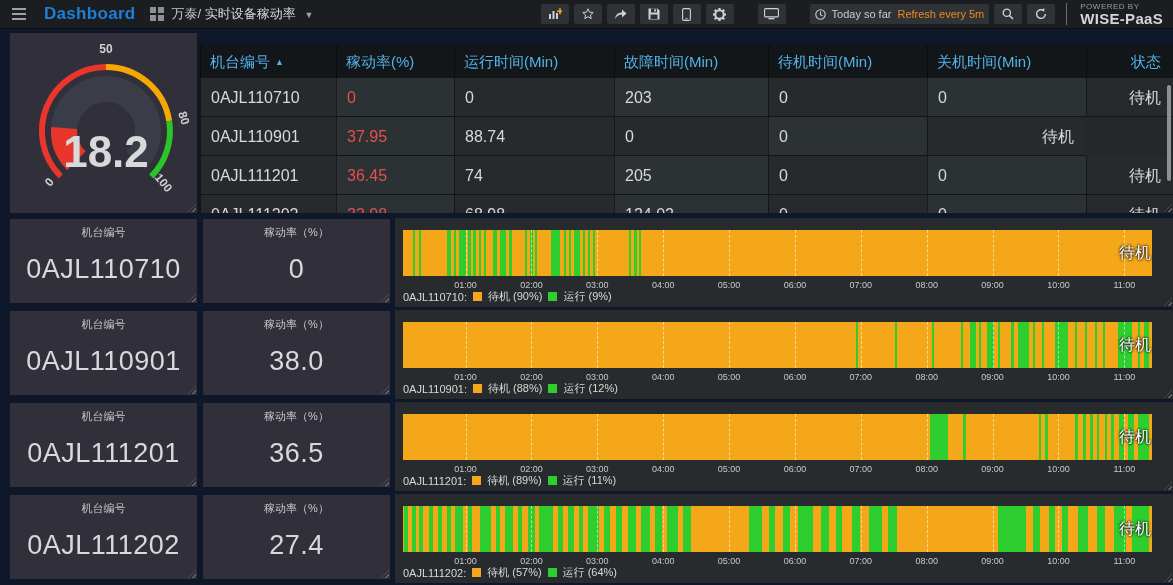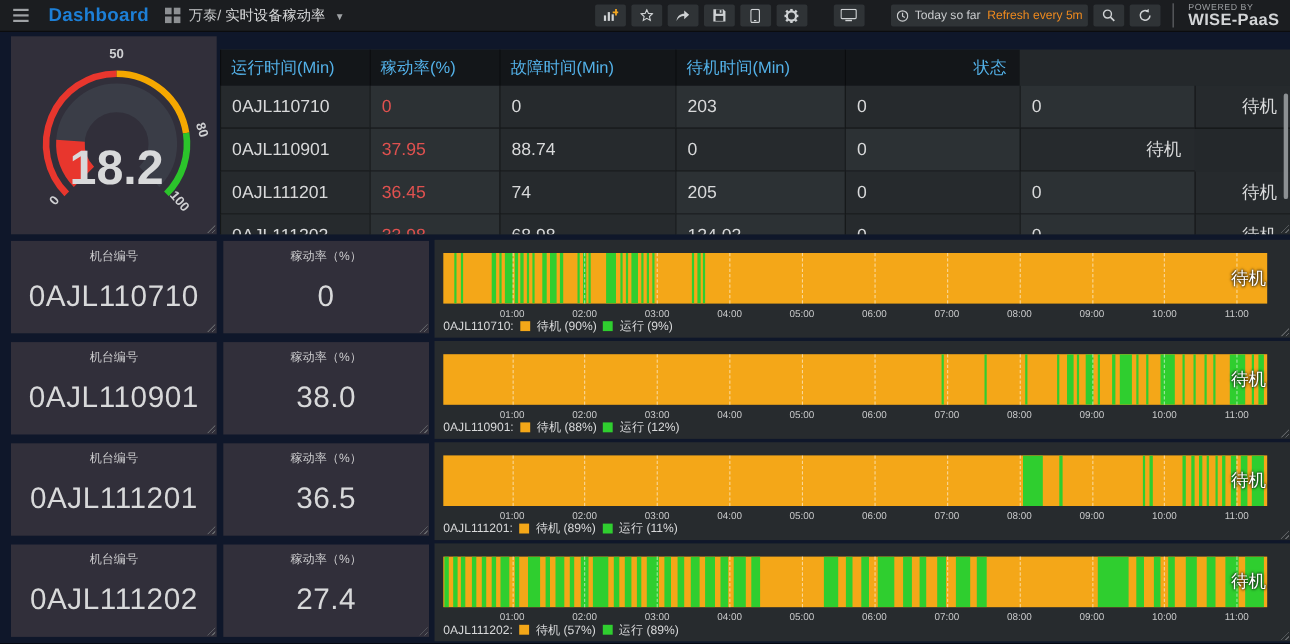--- a/index.html
+++ b/index.html
@@ -193,24 +193,26 @@
           <text x="0" y="0" text-anchor="middle" class="gauge-tick" transform="translate(42.3 151.7) rotate(-50)">0</text>
           <text x="0" y="0" text-anchor="middle" class="gauge-tick" transform="translate(96.0 20.0) rotate(0)">50</text>
           <text x="0" y="0" text-anchor="middle" class="gauge-tick" transform="translate(170.1 86.3) rotate(72)">80</text>
           <text x="0" y="0" text-anchor="middle" class="gauge-tick" transform="translate(150.4 152.4) rotate(50)">100</text>
         </g>
     </svg>
   </section>
 
   <section class="panel table-panel">
     <div class="trow" id="thead">
+        <div class="th">机台编号<span class="sort">▲</span></div>
+        <div class="th">稼动率(%)</div>
         <div class="th">运行时间(Min)</div>
-        <div class="th">稼动率(%)</div>
         <div class="th">故障时间(Min)</div>
         <div class="th">待机时间(Min)</div>
+        <div class="th">关机时间(Min)</div>
         <div class="th right">状态</div>
       </div>
     <div id="tbody">
         <div class="trow">
           <div class="td codd">0AJL110710</div>
           <div class="td ceven red">0</div>
           <div class="td codd">0</div>
           <div class="td ceven">203</div>
           <div class="td codd">0</div>
           <div class="td ceven">0</div>
@@ -531,19 +533,19 @@
             <div class="tick" style="left: 597.582px;">09:00</div>
             <div class="tick" style="left: 663.457px;">10:00</div>
             <div class="tick" style="left: 729.332px;">11:00</div>
           </div>
         <div class="tl-status">待机</div>
         <div class="legend">
           <span>0AJL111202:</span>
           <span class="sw" style="background: rgb(244, 167, 24);"></span>
           <span>待机 (57%)</span>
           <span class="sw" style="background: rgb(47, 206, 47);"></span>
-          <span>运行 (89%)</span>
+          <span>运行 (64%)</span>
         </div>
       </div>
     </div>
   </div>
 
 </div>
 
 </body></html>

